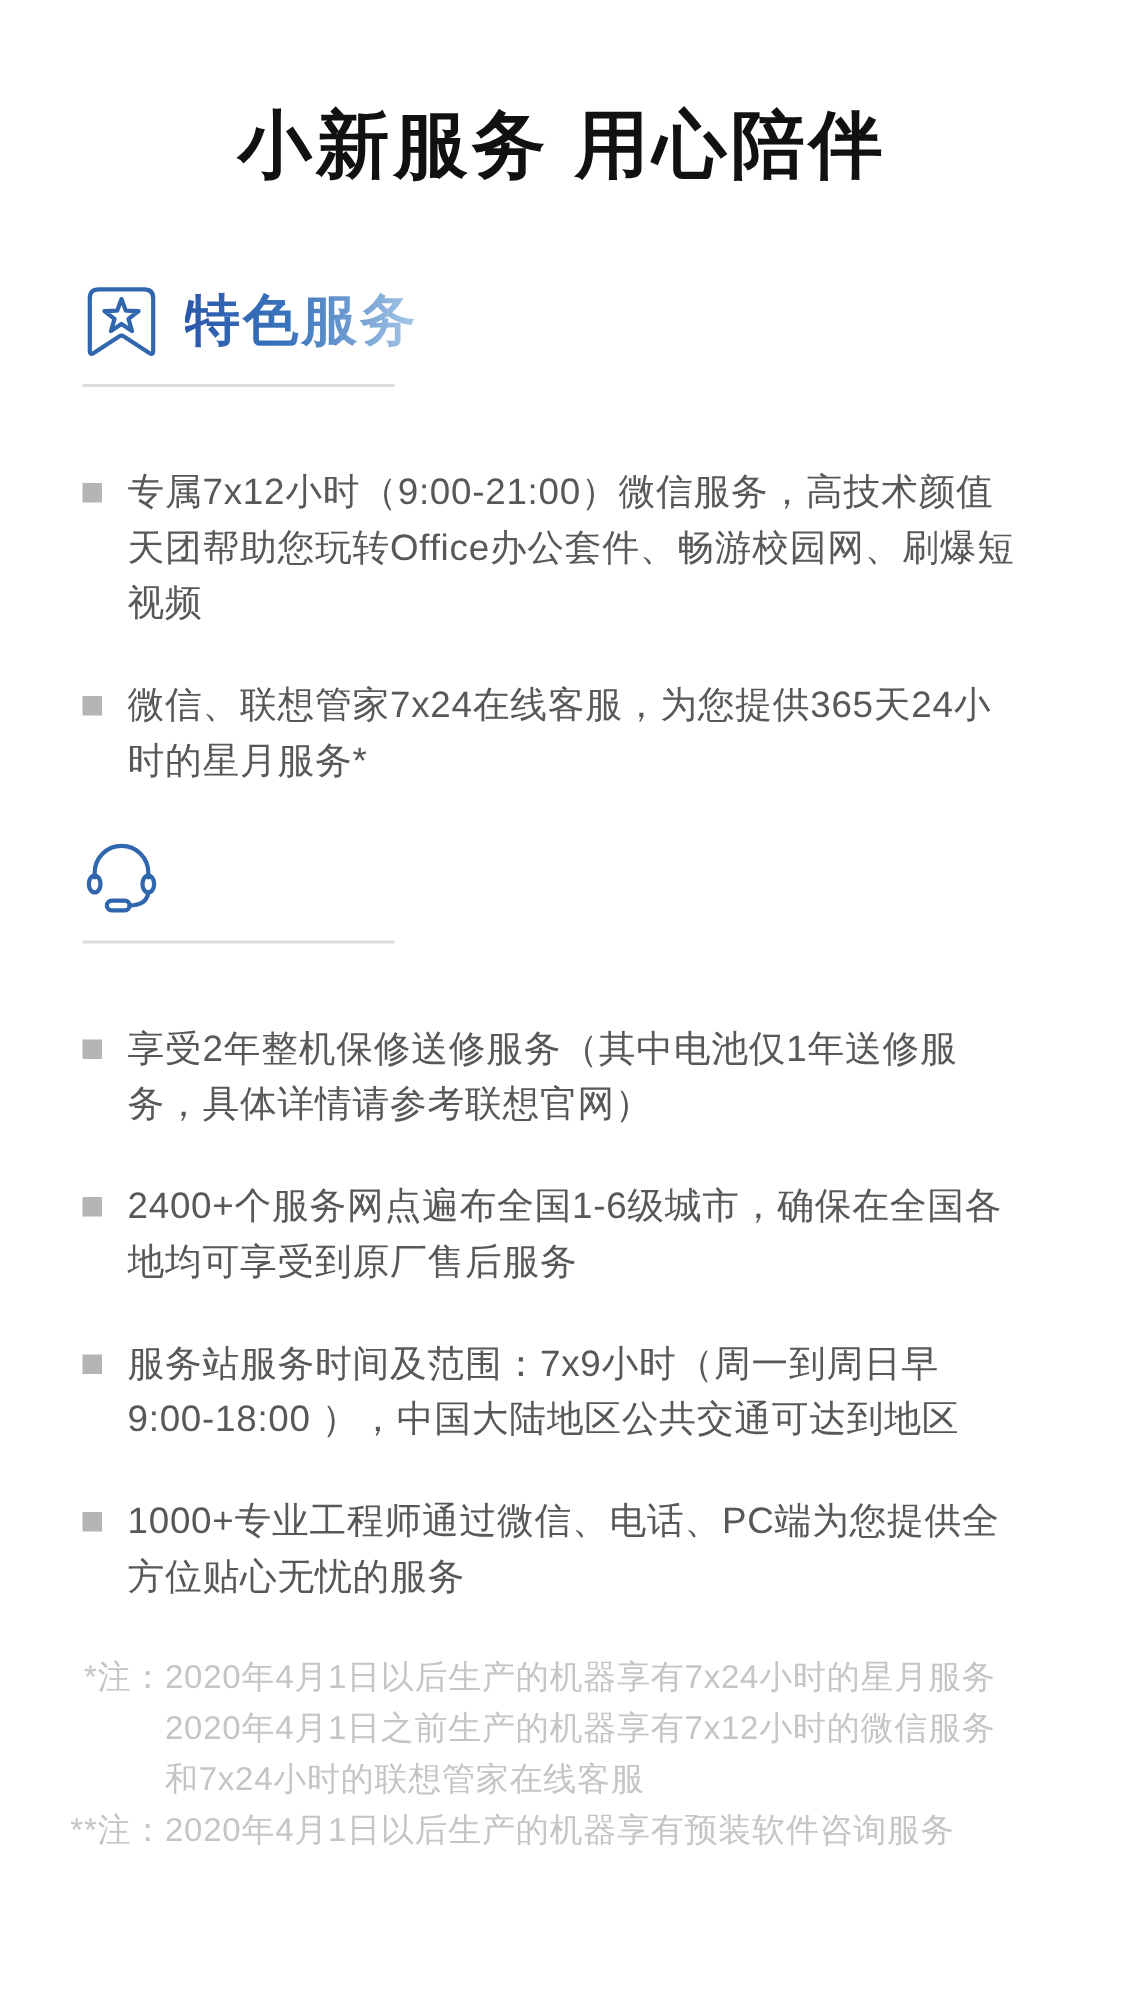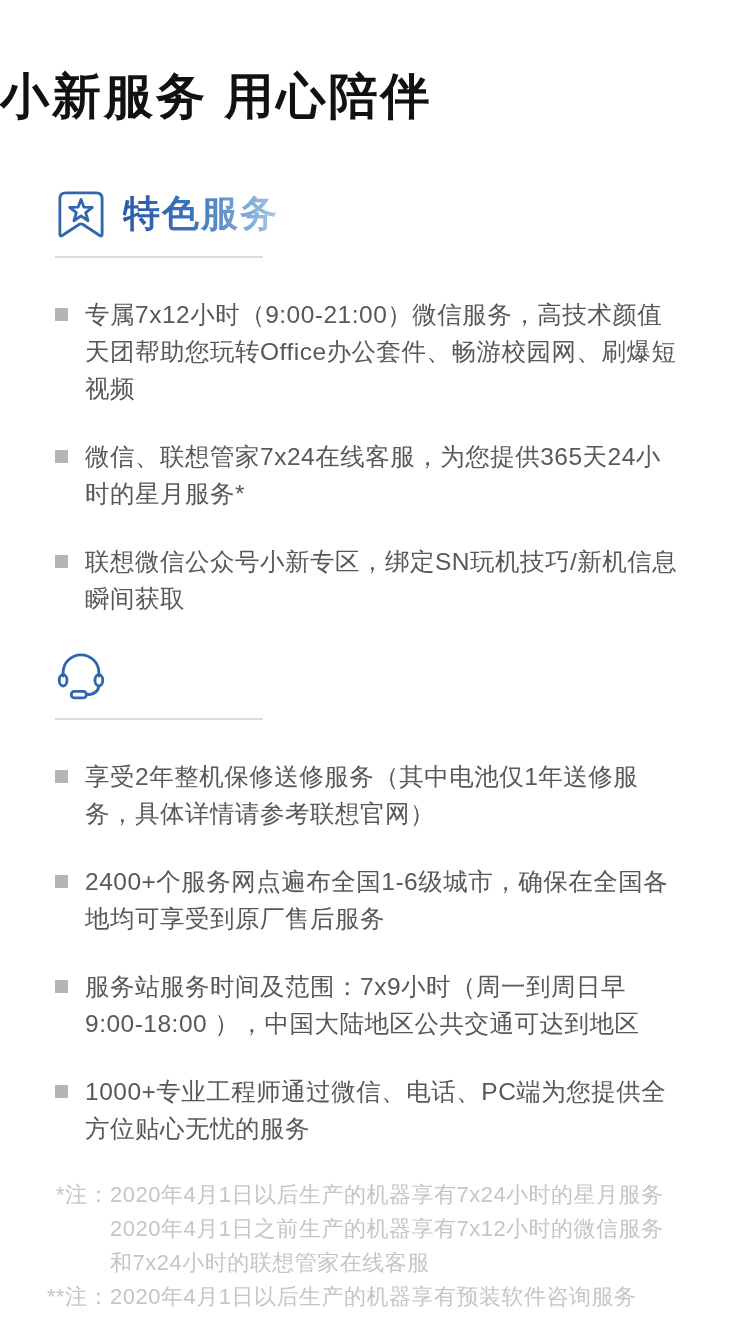--- a/index.html
+++ b/index.html
@@ -8,21 +8,21 @@
     width: 750px;
     height: 1329px;
     font-family: "Liberation Sans", "DejaVu Sans", sans-serif;
     overflow: hidden;
     position: relative;
   }
   .page { width: 750px; height: 1329px; background: #fff; }
 
   .page-title {
     padding-top: 64px;
-    text-align: left;
+    text-align: center;
     font-size: 49px;
     font-weight: 800;
     letter-spacing: 3px;
     color: #111111;
   }
 
   .section { margin-top: 56px; padding: 0 72px 0 55px; }
   .section + .section { margin-top: 26px; }
 
   .section-header { display: flex; align-items: center; gap: 16px; height: 56px; }
@@ -38,21 +38,21 @@
     color: #2a58a9;
   }
 
   .section-divider {
     margin-top: 14px;
     width: 208px;
     height: 2px;
     background: #dcdcdc;
   }
 
-  .item-list { margin-top: 38px; }
+  .item-list { margin-top: 52px; }
   .item { display: flex; align-items: flex-start; margin-bottom: 31px; }
   .item-bullet {
     flex: 0 0 auto;
     width: 13px;
     height: 13px;
     background: #b5b5b5;
     margin-top: 12px;
     margin-right: 17px;
   }
   .item-text {
@@ -88,24 +88,20 @@
     <div class="section-divider"></div>
 
     <div class="item-list">
       <div class="item">
         <span class="item-bullet"></span>
         <span class="item-text">专属7x12小时（9:00-21:00）微信服务，高技术颜值天团帮助您玩转Office办公套件、畅游校园网、刷爆短视频</span>
       </div>
       <div class="item">
         <span class="item-bullet"></span>
         <span class="item-text">微信、联想管家7x24在线客服，为您提供365天24小时的星月服务*</span>
-      </div>
-      <div class="item">
-        <span class="item-bullet"></span>
-        <span class="item-text">联想微信公众号小新专区，绑定SN玩机技巧/新机信息瞬间获取</span>
       </div>
     </div>
   </div>
 
   <div class="section">
     <div class="section-header">
       <span>
         <svg class="section-icon" viewBox="0 0 48 48" fill="none" stroke="#3066ae" stroke-width="2.6" stroke-linejoin="round" stroke-linecap="round">
           <path d="M7.5,24 V21 A16.5,16.5 0 0 1 40.5,21 V24"></path>
           <ellipse cx="7.5" cy="28" rx="3.6" ry="5.2"></ellipse>

